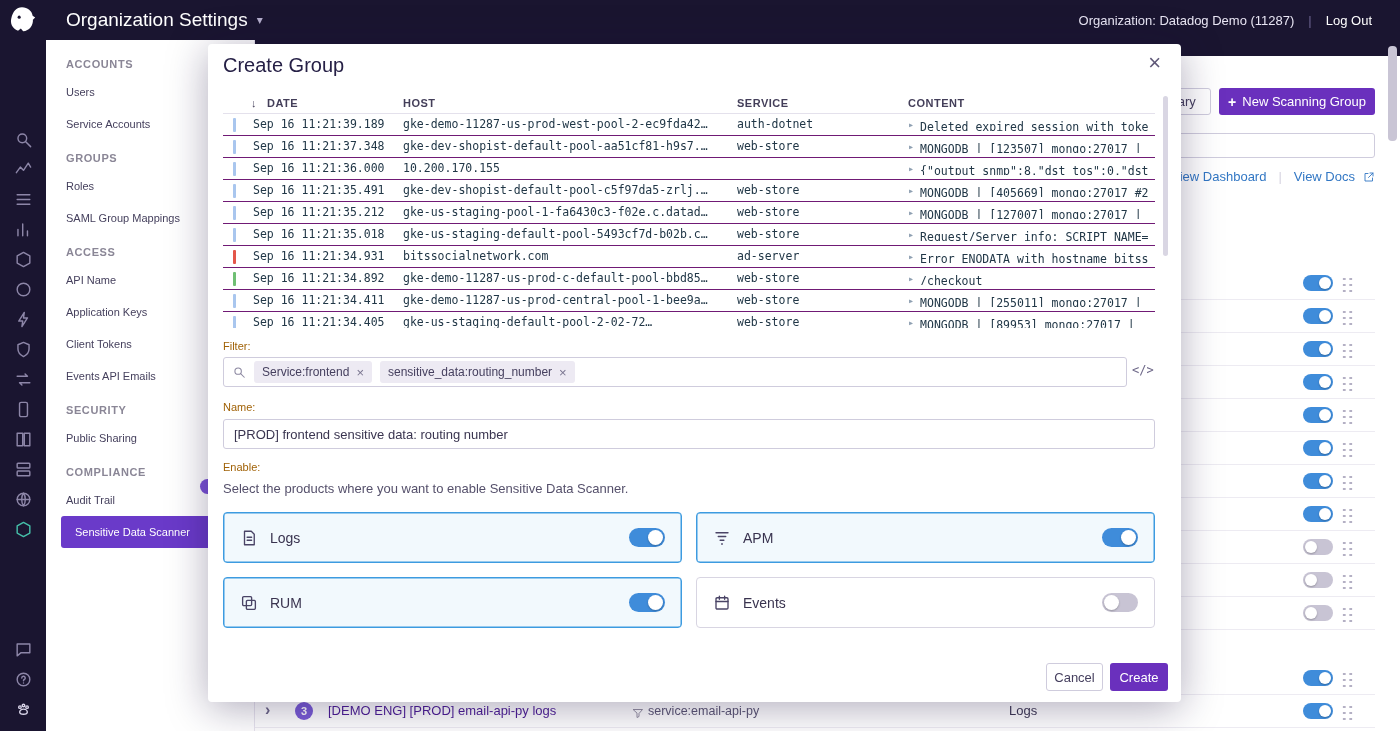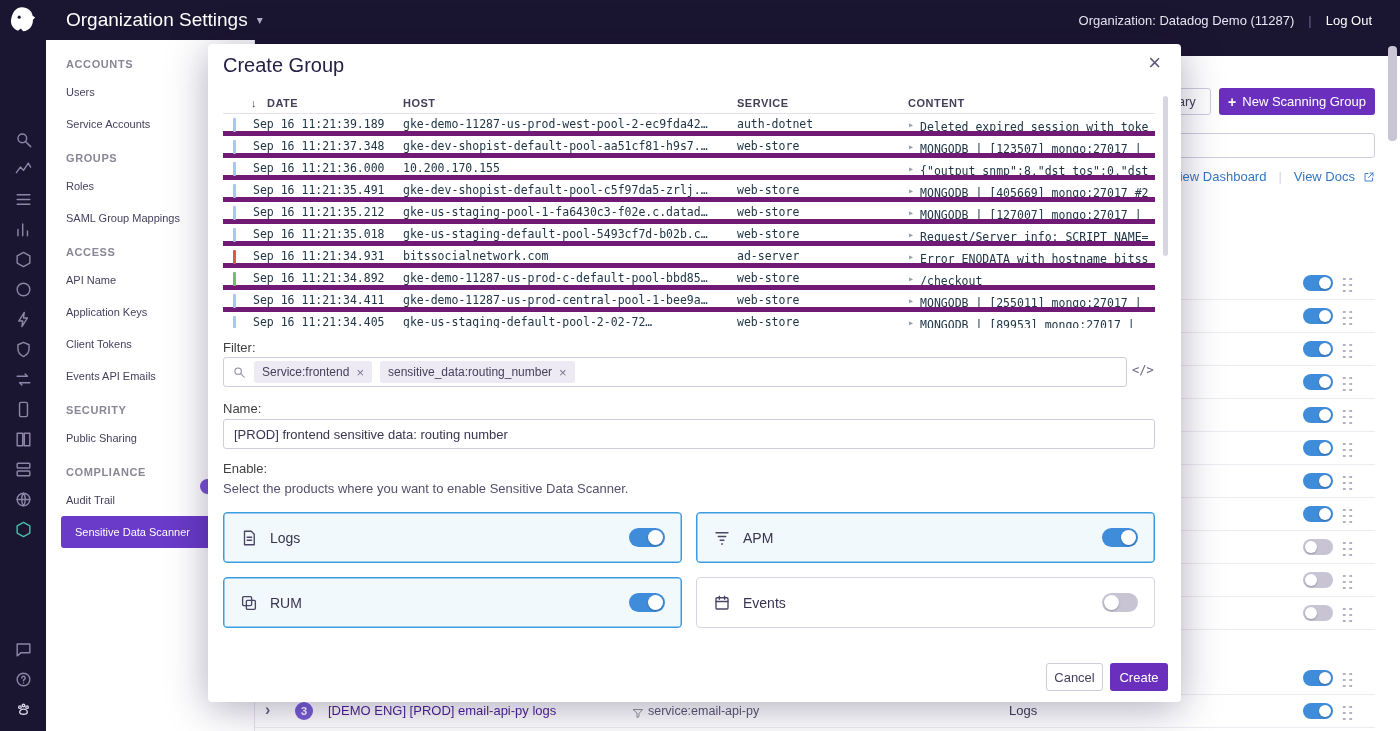--- a/index.html
+++ b/index.html
@@ -86,31 +86,31 @@
   
   .modal{position:absolute;left:208px;top:44px;width:973px;height:658px;background:#fff;border-radius:4px;
     box-shadow:0 6px 40px rgba(25,15,60,.35);z-index:10;overflow:hidden;}
   .m-title{position:absolute;left:15px;top:10px;font-size:20px;font-weight:500;color:#262046;}
   .m-close{position:absolute;right:20px;top:8px;font-size:22px;color:#5f5878;cursor:pointer;line-height:1;}
   .m-table{position:absolute;left:15px;top:50px;width:932px;height:234px;overflow:hidden;}
   .lt-head{position:relative;height:20px;border-bottom:1px solid #e4e1ec;}
   .lt-head span{position:absolute;top:3px;font-size:11px;font-weight:700;letter-spacing:.5px;color:#433e59;cursor:pointer;}
   .lt-sort{left:28px;font-weight:400;color:#6d6788;}
   .lt-date{left:44px;} .lt-host{left:180px;} .lt-service{left:514px;} .lt-content{left:685px;}
-  .log-row{position:relative;height:22px;border-bottom:5px solid #701a75;cursor:pointer;}
+  .log-row{position:relative;height:22px;border-bottom:1px solid #701a75;cursor:pointer;}
   .log-row span{position:absolute;top:3px;font-family:"DejaVu Sans Mono",monospace;font-size:11.5px;color:#213747;white-space:pre;overflow:hidden;}
   .lr-bar{left:10px;top:4px !important;width:3px;height:14px;border-radius:1px;position:absolute;}
   .lr-date{left:30px;width:148px;}
   .lr-host{left:180px;width:330px;}
   .lr-service{left:514px;width:168px;}
   .lr-content{left:685px;right:0;}
   .lr-caret{font-style:normal;color:#8fa0b2;margin-right:6px;font-size:10px;}
   .m-scroll{position:absolute;left:955px;top:52px;width:5px;height:160px;background:#d9d6e3;border-radius:3px;}
 
-  .m-label{position:absolute;left:15px;font-size:13px;color:#404040;text-align:right;}
+  .m-label{position:absolute;left:15px;font-size:11px;color:#a16207;text-align:right;}
   .f-label{top:296px;} .n-label{top:357px;} .e-label{top:417px;}
   .filter-box{position:absolute;left:15px;top:313px;width:904px;height:30px;border:1px solid #cfccdd;border-radius:3px;display:flex;align-items:center;padding:0 8px;gap:8px;}
   .fb-search{width:14px;height:14px;color:#8b87a0;flex:0 0 auto;}
   .fb-search svg{width:14px;height:14px;}
   .pill{display:inline-flex;align-items:center;gap:7px;background:#edeaf3;border-radius:3px;padding:0 8px;height:22px;font-size:12px;color:#46405f;white-space:nowrap;}
   .pill-x{color:#7a7590;font-size:13px;cursor:pointer;line-height:1;}
   .code-toggle{position:absolute;left:924px;top:319px;font-family:"DejaVu Sans Mono",monospace;font-size:12px;color:#6d6788;cursor:pointer;}
   .name-input{position:absolute;left:15px;top:375px;width:932px;height:30px;border:1px solid #cfccdd;border-radius:3px;font-size:13px;color:#3a3550;padding:0 10px;font-family:inherit;}
   .e-desc{position:absolute;left:15px;top:437px;font-size:13px;color:#55506b;}
 

